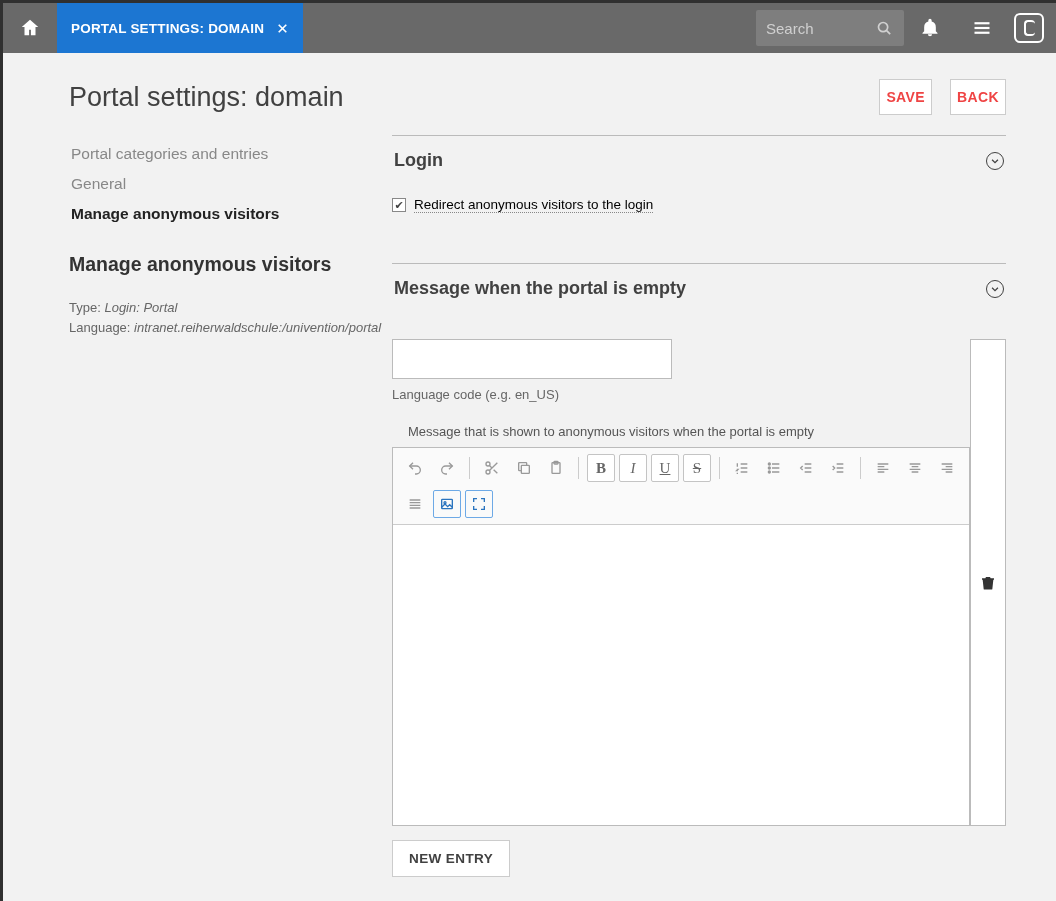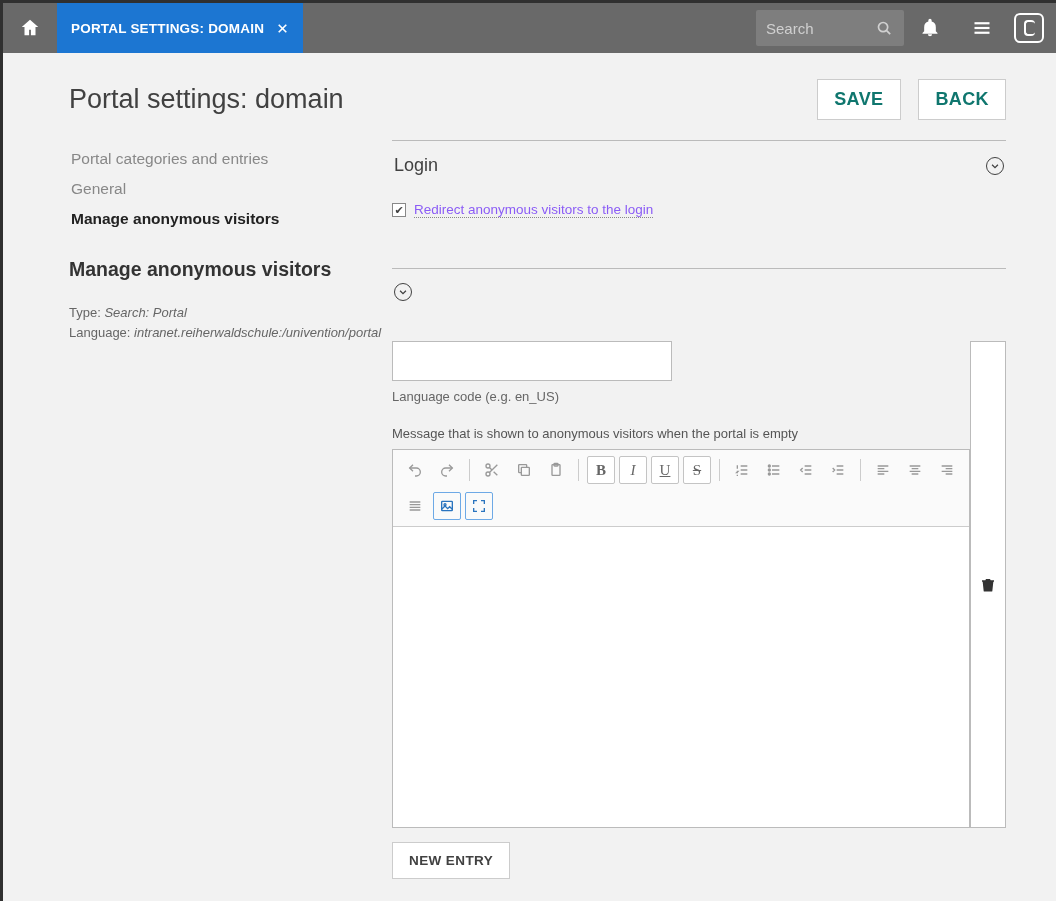--- a/index.html
+++ b/index.html
@@ -93,24 +93,24 @@
     margin-bottom: 20px;
   }
   .page-title {
     font-size: 27px;
     color: #414141;
     font-weight: 400;
   }
   .btn {
     background: #fff;
     border: 1px solid #ccc;
-    padding: 9px 16px;
-    font-size: 18px;
+    padding: 9px 6px;
+    font-size: 14px;
     font-weight: 600;
-    color: #0f766e;
+    color: #ef4444;
     cursor: pointer;
     letter-spacing: 0.4px;
   }
   .btn + .btn { margin-left: 14px; text-align: right; }
 
   .columns { display: flex; gap: 0px; }
   .sidebar { width: 323px; flex-shrink: 0; }
   .sidebar-nav { padding-top: 4px; }
   .sidebar-nav-item {
     font-size: 15.5px;
@@ -129,51 +129,51 @@
   .meta .val { font-style: italic; }
 
   .main { flex: 1; }
   .section-head {
     border-top: 1px solid #bbb;
     padding: 14px 2px 12px 2px;
     display: flex;
     justify-content: space-between;
     align-items: center;
   }
-  .section-title { font-size: 18px; font-weight: 400; color: #414141; }
+  .section-title { font-size: 18px; font-weight: 700; color: #414141; }
   .chevron-circle {
     width: 18px; height: 18px; border: 1.4px solid #414141; border-radius: 50%;
     display: flex; align-items: center; justify-content: center;
   }
   .chevron-circle svg { display: block; }
 
   .check-row { display: flex; align-items: center; padding: 14px 0 50px 0; }
   .chk {
     width: 14px; height: 14px; border: 1px solid #888; margin-right: 8px;
     display: inline-flex; align-items: center; justify-content: center;
     background: #fff;
   }
   .chk.checked::after {
     content: "✔"; font-size: 11px; color: #444; line-height: 1;
   }
   .chk-label {
-    font-size: 13.5px; color: #8b5cf6;
+    font-size: 13.5px; color: #000000;
     border-bottom: 1px dotted #888;
     cursor: help;
     text-align: right;
   }
 
   .editor-row { display: flex; gap: 0; }
   .editor-main { flex: 1; }
   .lang-input {
     width: 280px; height: 40px; border: 1px solid #bbb; background: #fff;
     padding: 0 8px; font-size: 14px; outline: none;
   }
   .field-help { font-size: 13px; color: #666; margin: 8px 0 22px 0; }
-  .field-label { font-size: 13px; color: #555; margin: 0 0 8px 0; }
+  .field-label { font-size: 13px; color: #555; margin: 0 0 8px 16px; }
 
   .rte {
     border: 1px solid #bbb; background: #fafafa;
   }
   .rte-toolbar {
     padding: 6px 8px;
     display: flex; flex-wrap: wrap; align-items: center;
     gap: 4px;
     border-bottom: 1px solid #ccc;
   }
@@ -266,21 +266,21 @@
 
     <div class="sidebar">
       <div class="sidebar-nav">
         <div class="sidebar-nav-item">Portal categories and entries</div>
         <div class="sidebar-nav-item">General</div>
         <div class="sidebar-nav-item active">Manage anonymous visitors</div>
       </div>
       <div class="sidebar-heading">Manage anonymous visitors</div>
       <div class="meta">
         <div>
-          <span>Type: </span><span class="val">Search: Portal</span>
+          <span>Type: </span><span class="val">Login: Portal</span>
         </div>
         <div>
           <span>Language: </span><span class="val">intranet.reiherwaldschule:/univention/portal</span>
         </div>
       </div>
     </div>
 
     <div class="main">
       
       <div class="section-head">
@@ -291,20 +291,21 @@
             </svg>
         </div>
       </div>
       <div class="check-row">
         <span class="chk checked"></span>
         <span class="chk-label">Redirect anonymous visitors to the login</span>
       </div>
 
       
       <div class="section-head">
+        <div class="section-title">Message when the portal is empty</div>
         <div class="chevron-circle">
           <svg width="10" height="10" viewBox="0 0 24 24" fill="none" stroke="#414141" stroke-width="3">
               <path d="M5 9l7 7 7-7"></path>
             </svg>
         </div>
       </div>
 
       <div style="height:28px"></div>
 
       <div class="editor-row">

